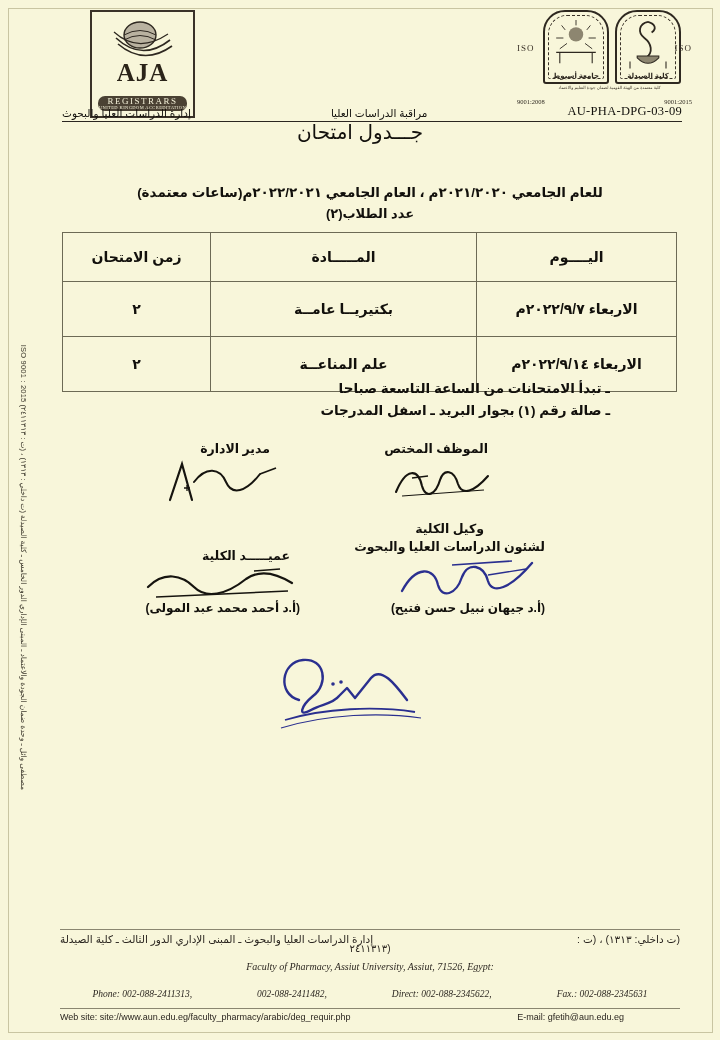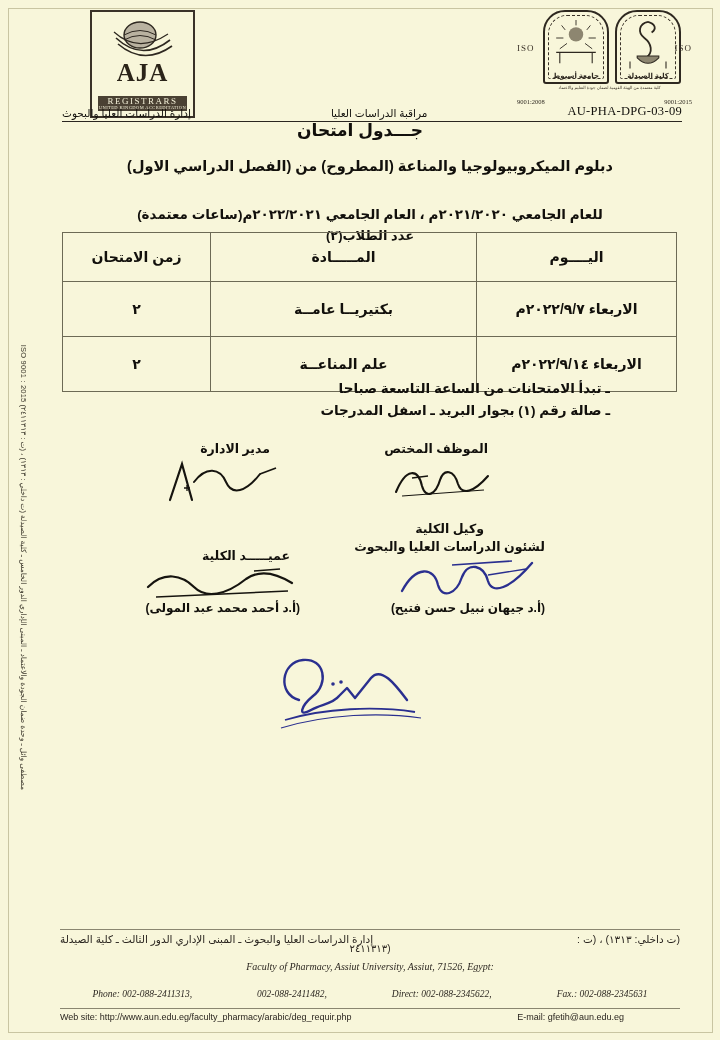--- a/index.html
+++ b/index.html
@@ -55,20 +55,21 @@
     position: absolute;
     left: 6px; right: 6px; bottom: 5px;
     background: #4a4133;
     color: #f3f0d8;
     text-align: center;
     font-family: "Liberation Serif", serif;
     font-size: 9px;
     letter-spacing: 1.5px;
     padding: 1px 0 0;
     line-height: 1.05;
+    border-radius: 7px;
   }
   .aja-sub small { display: block; font-size: 4.5px; letter-spacing: .4px; }
 
   .iso-block {
     position: absolute;
     right: 28px; top: 10px;
     width: 175px; height: 96px;
   }
   .emblem {
     position: absolute;
@@ -138,22 +139,22 @@
   .header-row .code {
     font-family: "Liberation Serif", serif;
     font-size: 12.5px;
     letter-spacing: .3px;
     direction: ltr;
   }
   .doc-title {
     position: absolute;
     left: 0; right: 0; top: 120px;
     text-align: center;
-    font-size: 17px;
-    font-weight: 700;
+    font-size: 20px;
+    font-weight: 400;
     letter-spacing: 1px;
   }
 
   
   .title-block {
     position: absolute;
     left: 60px; right: 40px; top: 155px;
     text-align: center;
     font-size: 14.5px;
     font-weight: 700;
@@ -348,21 +349,20 @@
 
   <div class="header-row">
     <span class="code">AU-PHA-DPG-03-09</span>
     <span>مراقبة الدراسات العليا</span>
     <span>إدارة الدراسات العليا والبحوث</span>
   </div>
 
   <div class="doc-title">جـــدول امتحان</div>
 
   <div class="title-block">
-    <div class="l1">دبلوم الميكروبيولوجيا والمناعة (المطروح) من (الفصل الدراسي الاول)</div>
     <div class="l2">للعام الجامعي ٢٠٢١/٢٠٢٠م ، العام الجامعي ٢٠٢٢/٢٠٢١م(ساعات معتمدة)</div>
     <div class="l3">عدد الطلاب(٢)</div>
   </div>
 
   <table class="schedule">
     <colgroup>
       <col class="c-day">
         <col class="c-subj">
         <col class="c-time">
     </colgroup>
@@ -453,18 +453,18 @@
 
     <div class="footer-en">Faculty of Pharmacy, Assiut University, Assiut, 71526, Egypt:</div>
     <div class="footer-phones">
       <span>Phone: 002-088-2411313,</span>
       <span>002-088-2411482,</span>
       <span>Direct: 002-088-2345622,</span>
       <span>Fax.: 002-088-2345631</span>
     </div>
 
     <div class="footer-last">
-      <span>Web site: http://www.aun.edu.eg/faculty_pharmacy/arabic/deg_requir.php</span>
+      <span>Web site: site://www.aun.edu.eg/faculty_pharmacy/arabic/deg_requir.php</span>
       <span class="email">E-mail: gfetih@aun.edu.eg</span>
     </div>
   </div>
 
 </div>
 
 </body></html>

